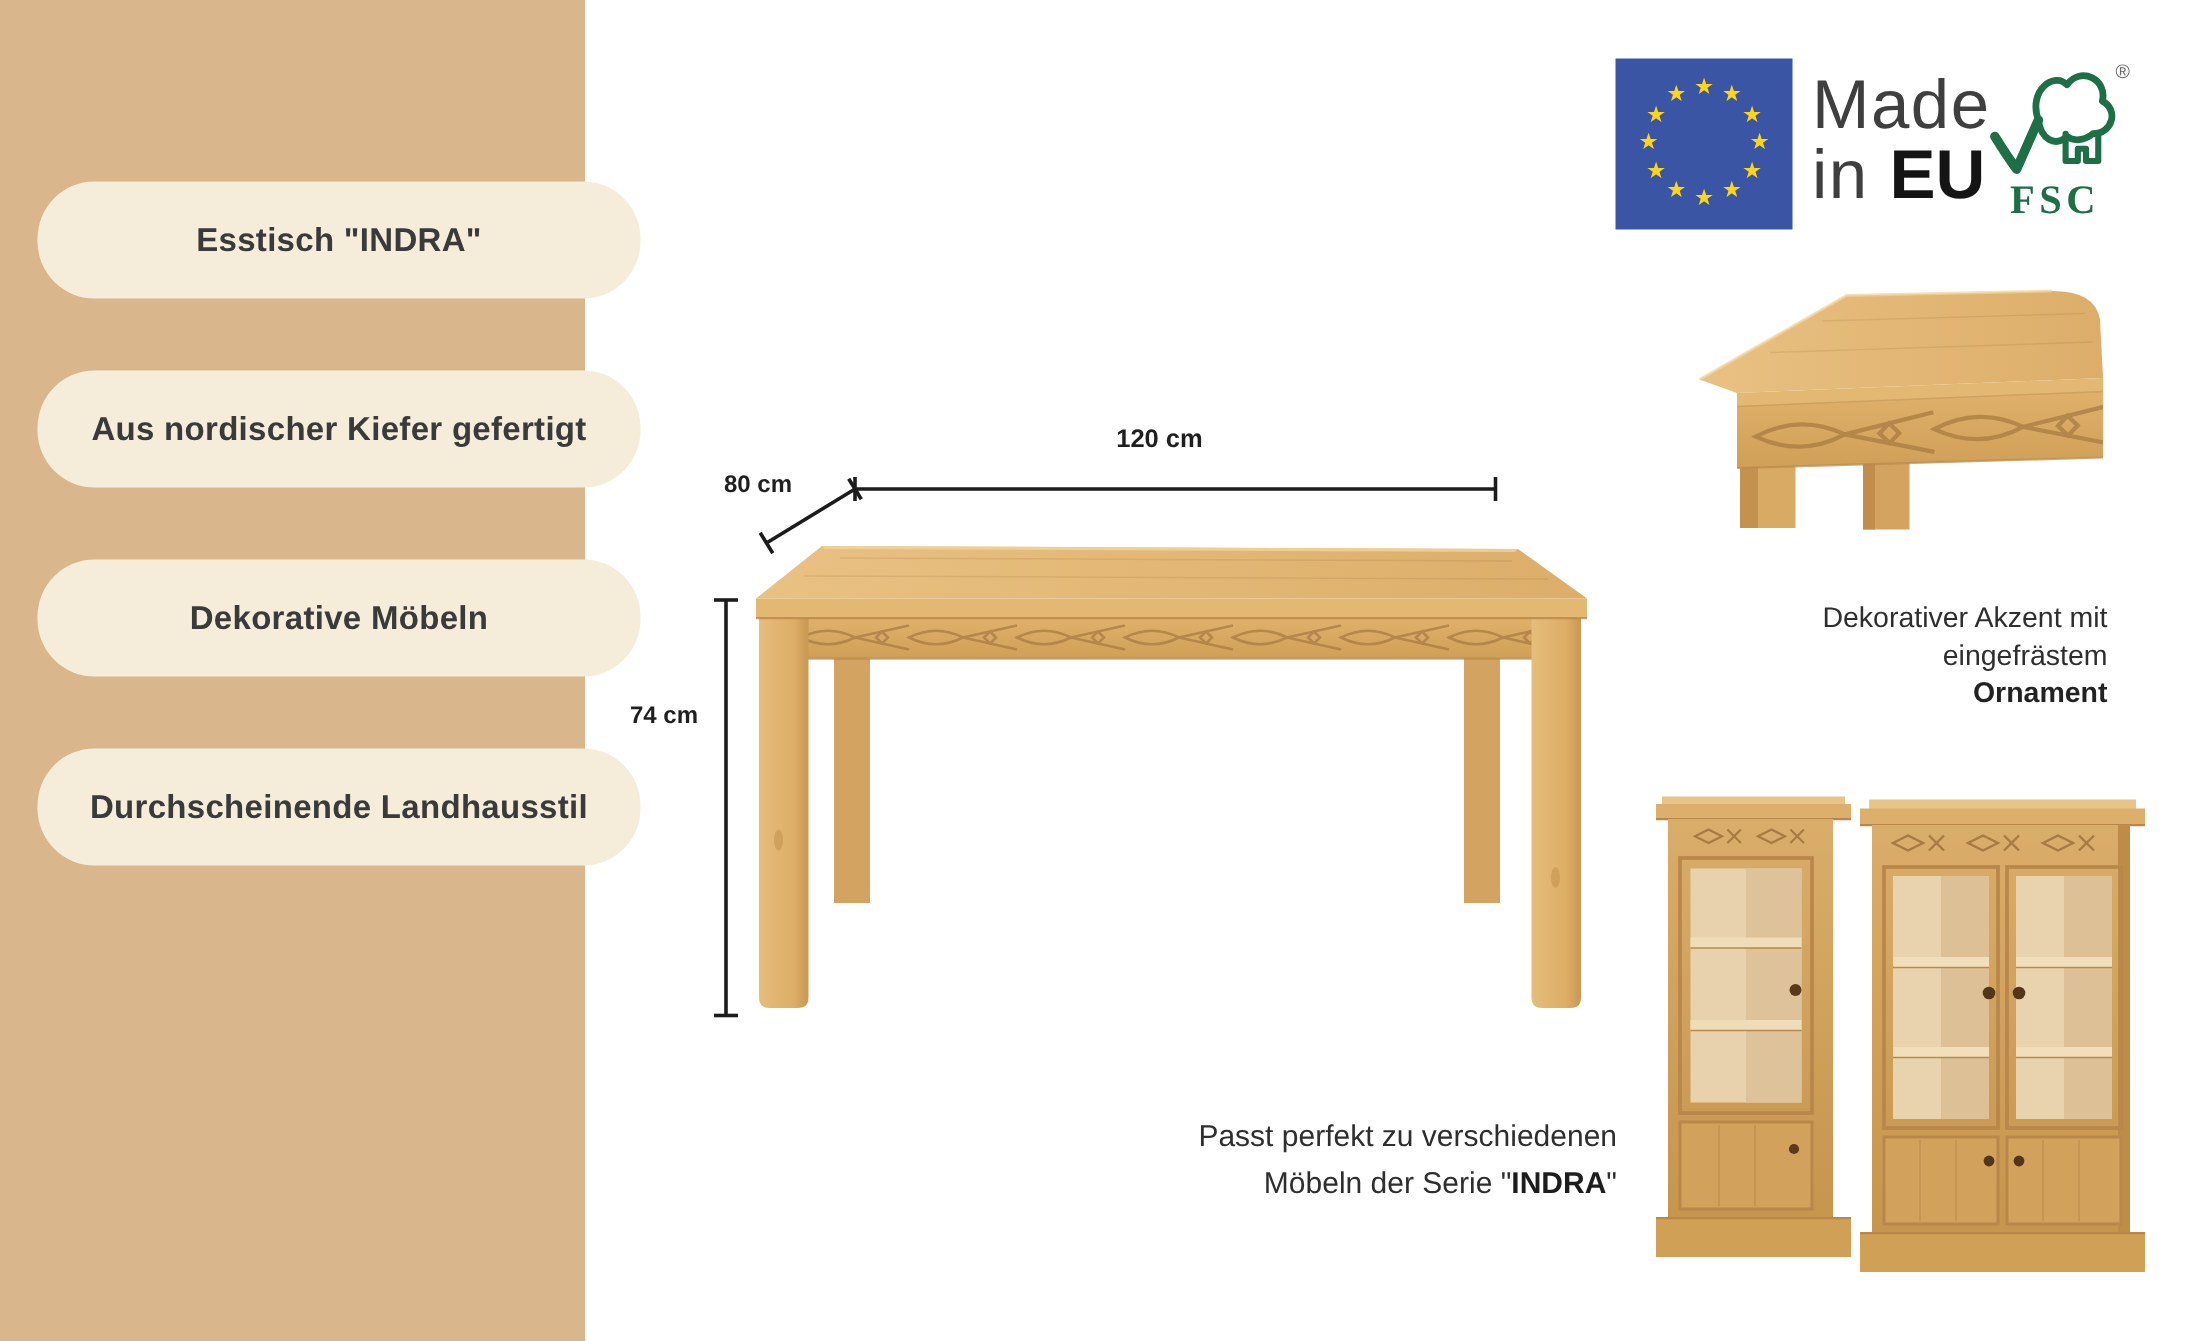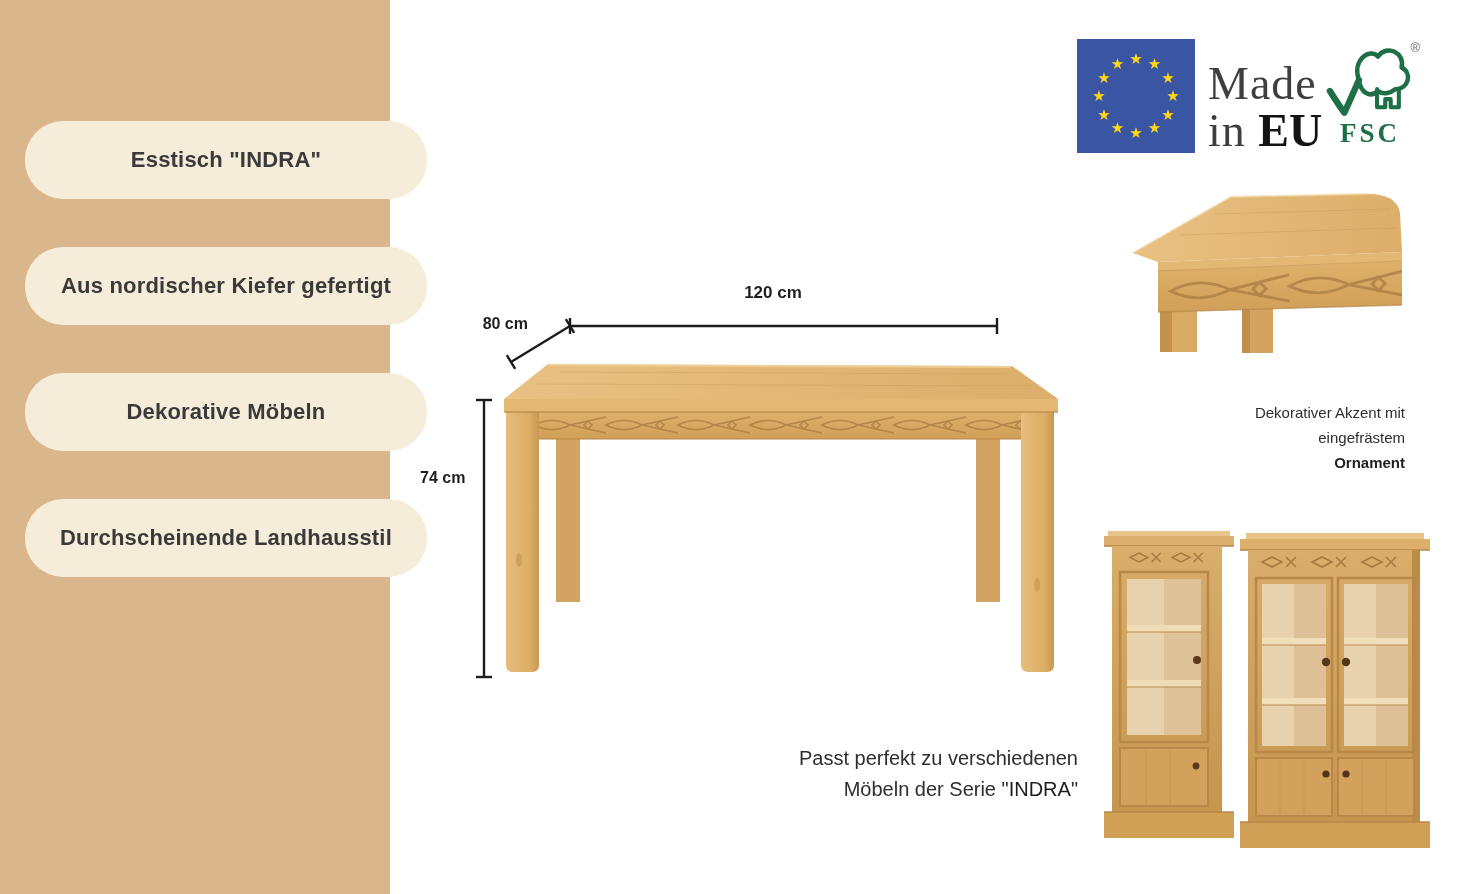--- a/index.html
+++ b/index.html
@@ -25,37 +25,37 @@
   .dim-80{left:470px;top:315px;width:58px;text-align:right;font-size:16px;}
   .dim-74{left:420px;top:469px;width:52px;text-align:left;font-size:16px;}
   
   .eu-flag{position:absolute;left:1077px;top:39px;width:118px;height:114px;background:#3b55a5;}
   .eu-star{position:absolute;width:0;height:0;}
   .eu-star::before{
     content:"★";color:#ffd617;font-size:15px;line-height:15px;
     position:absolute;transform:translate(-50%,-50%);
   }
   
-  .made-in{position:absolute;left:1208px;top:60px;line-height:47px;color:#3f3f3f;font-family:Liberation Serif, serif;}
+  .made-in{position:absolute;left:1208px;top:46px;line-height:47px;color:#3f3f3f;}
   .made-in .l1{font-size:46px;font-weight:400;letter-spacing:1px;}
   .made-in .l2{font-size:46px;font-weight:400;letter-spacing:1px;}
   .made-in .emph{font-weight:800;color:#141414;letter-spacing:0;}
   
   .fsc{position:absolute;left:1318px;top:42px;width:100px;height:108px;color:#1e6f46;}
   .fsc .reg{position:absolute;right:-2px;top:-2px;font-size:13px;color:#666;}
   .fsc .fsc-label{
     position:absolute;left:10px;top:76px;width:84px;text-align:center;
     font-family:"Liberation Serif", serif;font-weight:bold;font-size:27px;letter-spacing:3px;
   }
   
   .caption{position:absolute;text-align:right;color:#2e2e2e;}
-  .caption-detail{right:55px;top:400px;font-size:15px;line-height:25px;}
+  .caption-detail{right:55px;top:400px;font-size:19px;line-height:25px;}
   .caption-detail .emph{font-weight:bold;color:#222;}
   .caption-match{right:382px;top:743px;font-size:20px;line-height:31px;}
-  .caption-match .emph{font-weight:normal;color:#1d1d1d;margin-top:40px;}
+  .caption-match .emph{font-weight:bold;color:#1d1d1d;margin-top:40px;}
 </style>
 </head>
 <body>
 
 <div id="canvas">
 
   <div class="band"></div>
 
   <div class="pill" style="top:121px">
     <span>Esstisch "INDRA"</span>

